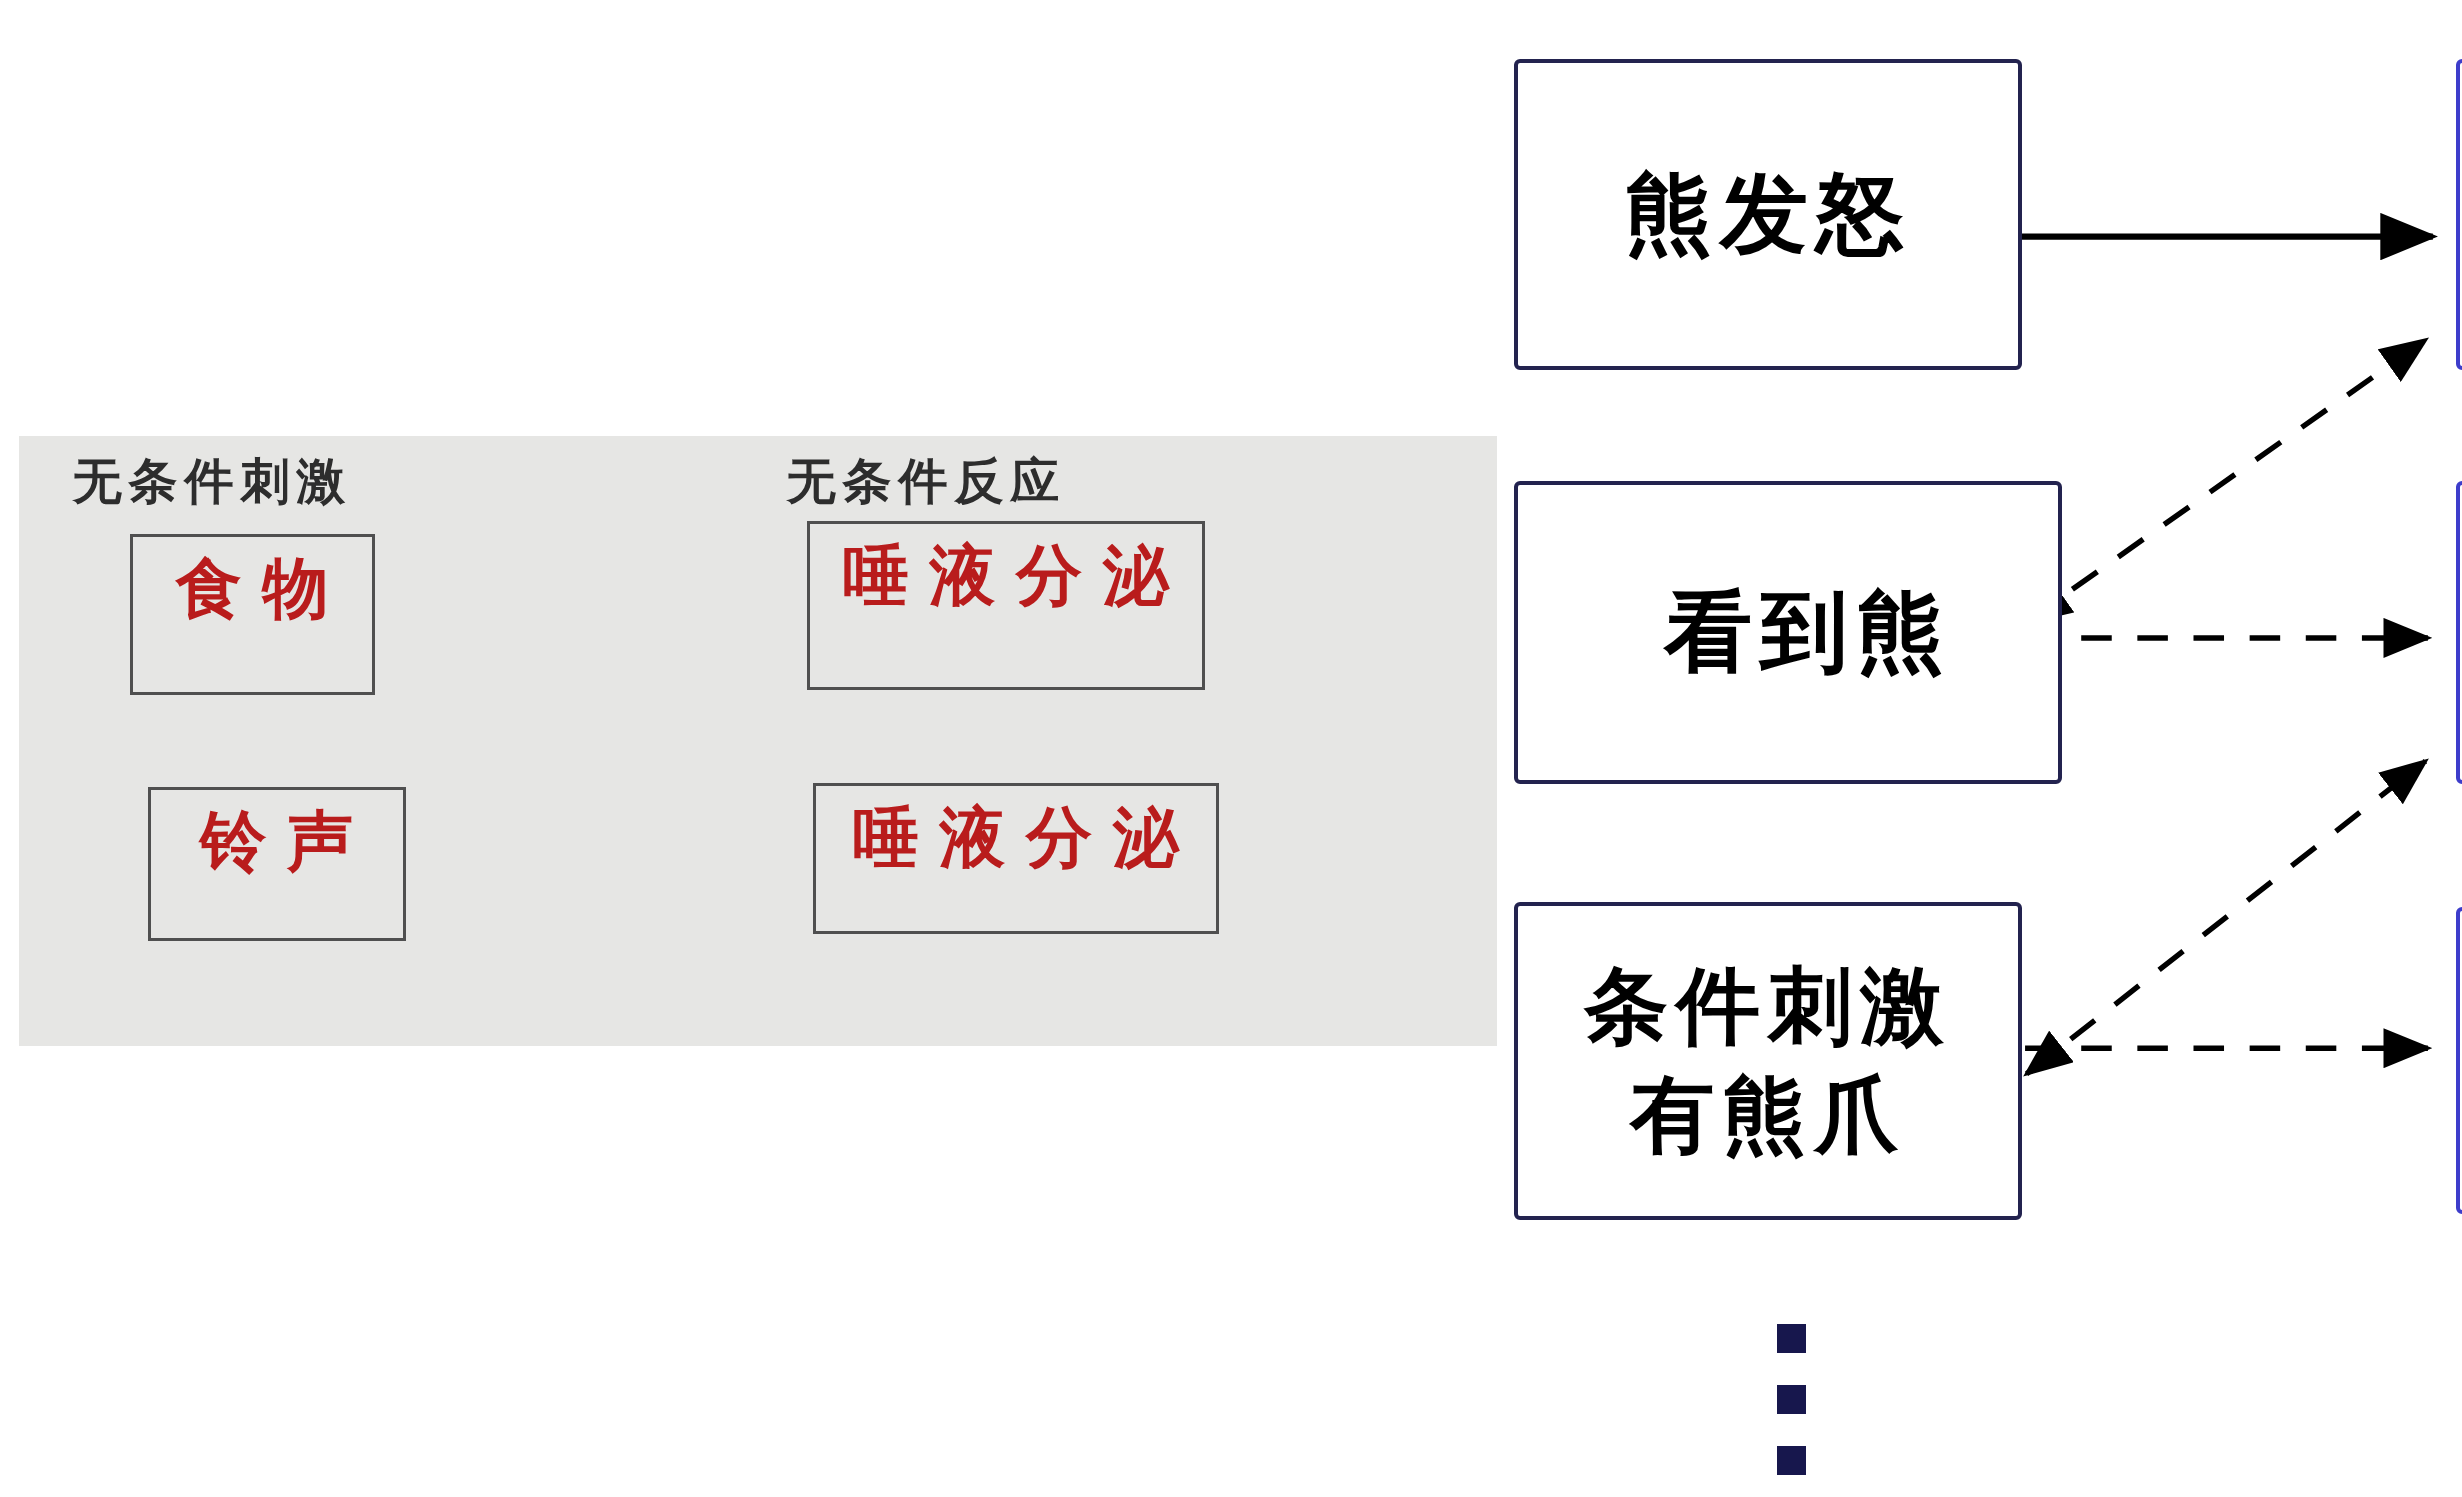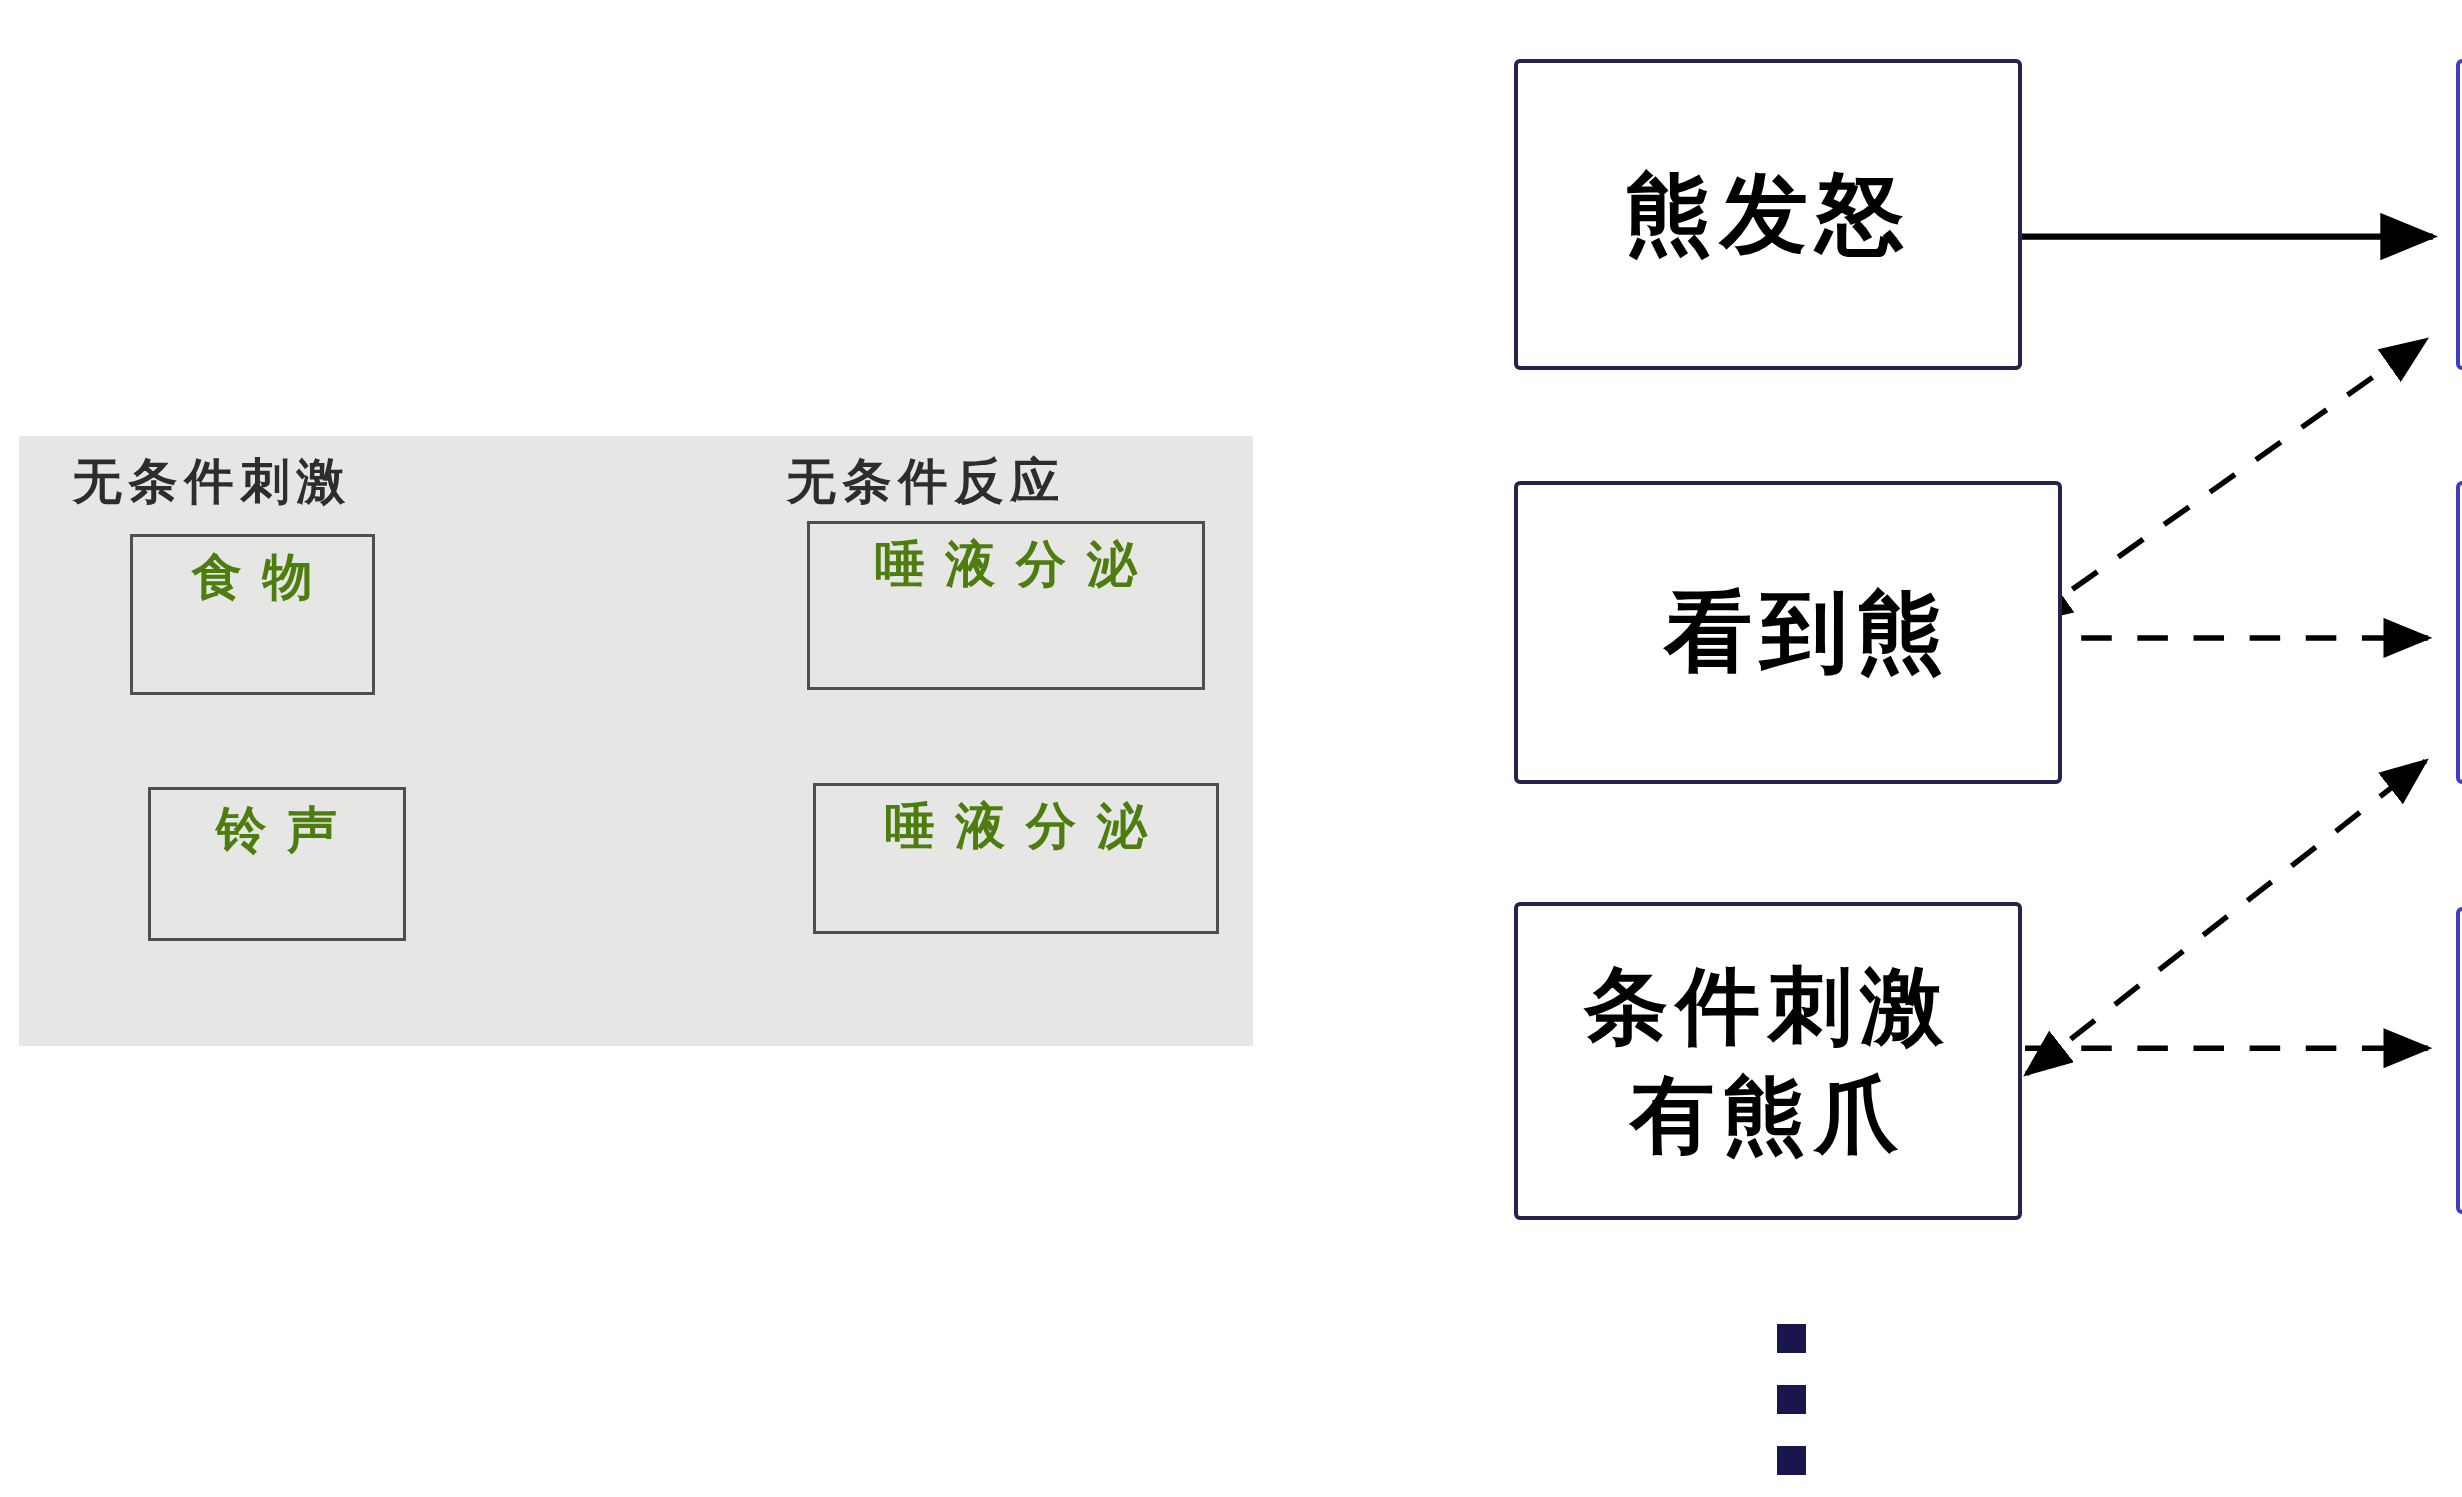--- a/index.html
+++ b/index.html
@@ -1,26 +1,26 @@
 <!DOCTYPE html>
 <html style="font-size:7.9px"><head>
 <meta charset="utf-8">
 <style>
   html,body{margin:0;padding:0;background:#ffffff;}
   body{width:3306px;height:1498px;position:relative;overflow:hidden;
        font-family:"Liberation Sans","DejaVu Sans",sans-serif;}
   .abs{position:absolute;}
 
   
-  #cc-panel{left:18.7px;top:436px;width:1234px;height:610px;background:#e6e6e4;}
+  #cc-panel{left:18.7px;top:436px;width:1478px;height:610px;background:#e6e6e4;}
   .cc-label{position:absolute;font-size:49px;font-weight:600;color:#2d2d2d;
             letter-spacing:6.9px;white-space:nowrap;}
   .cc-box{position:absolute;border:3px solid #4f4f4f;display:flex;
           justify-content:center;align-items:flex-start;background:transparent;}
-  .cc-box .txt{font-size:50px;font-weight:600;color:#4d7c0f;letter-spacing:20.7px;
+  .cc-box .txt{font-size:66px;font-weight:600;color:#b91c1c;letter-spacing:20.7px;
                margin-top:6.9px;text-indent:20.7px;white-space:nowrap;}
 
   
   .rl-box{position:absolute;background:#ffffff;border-radius:6px;display:flex;
           justify-content:center;align-items:center;text-align:center;}
   .rl-state{border:4.9px solid #23234f;}
   .rl-value{border:4.9px solid #3d3dcb;}
   .rl-cjk{font-size:88px;font-weight:700;color:#000;letter-spacing:7.9px;
           font-family:"Liberation Sans","DejaVu Sans",sans-serif;white-space:pre-line;line-height:1.3;}
 

